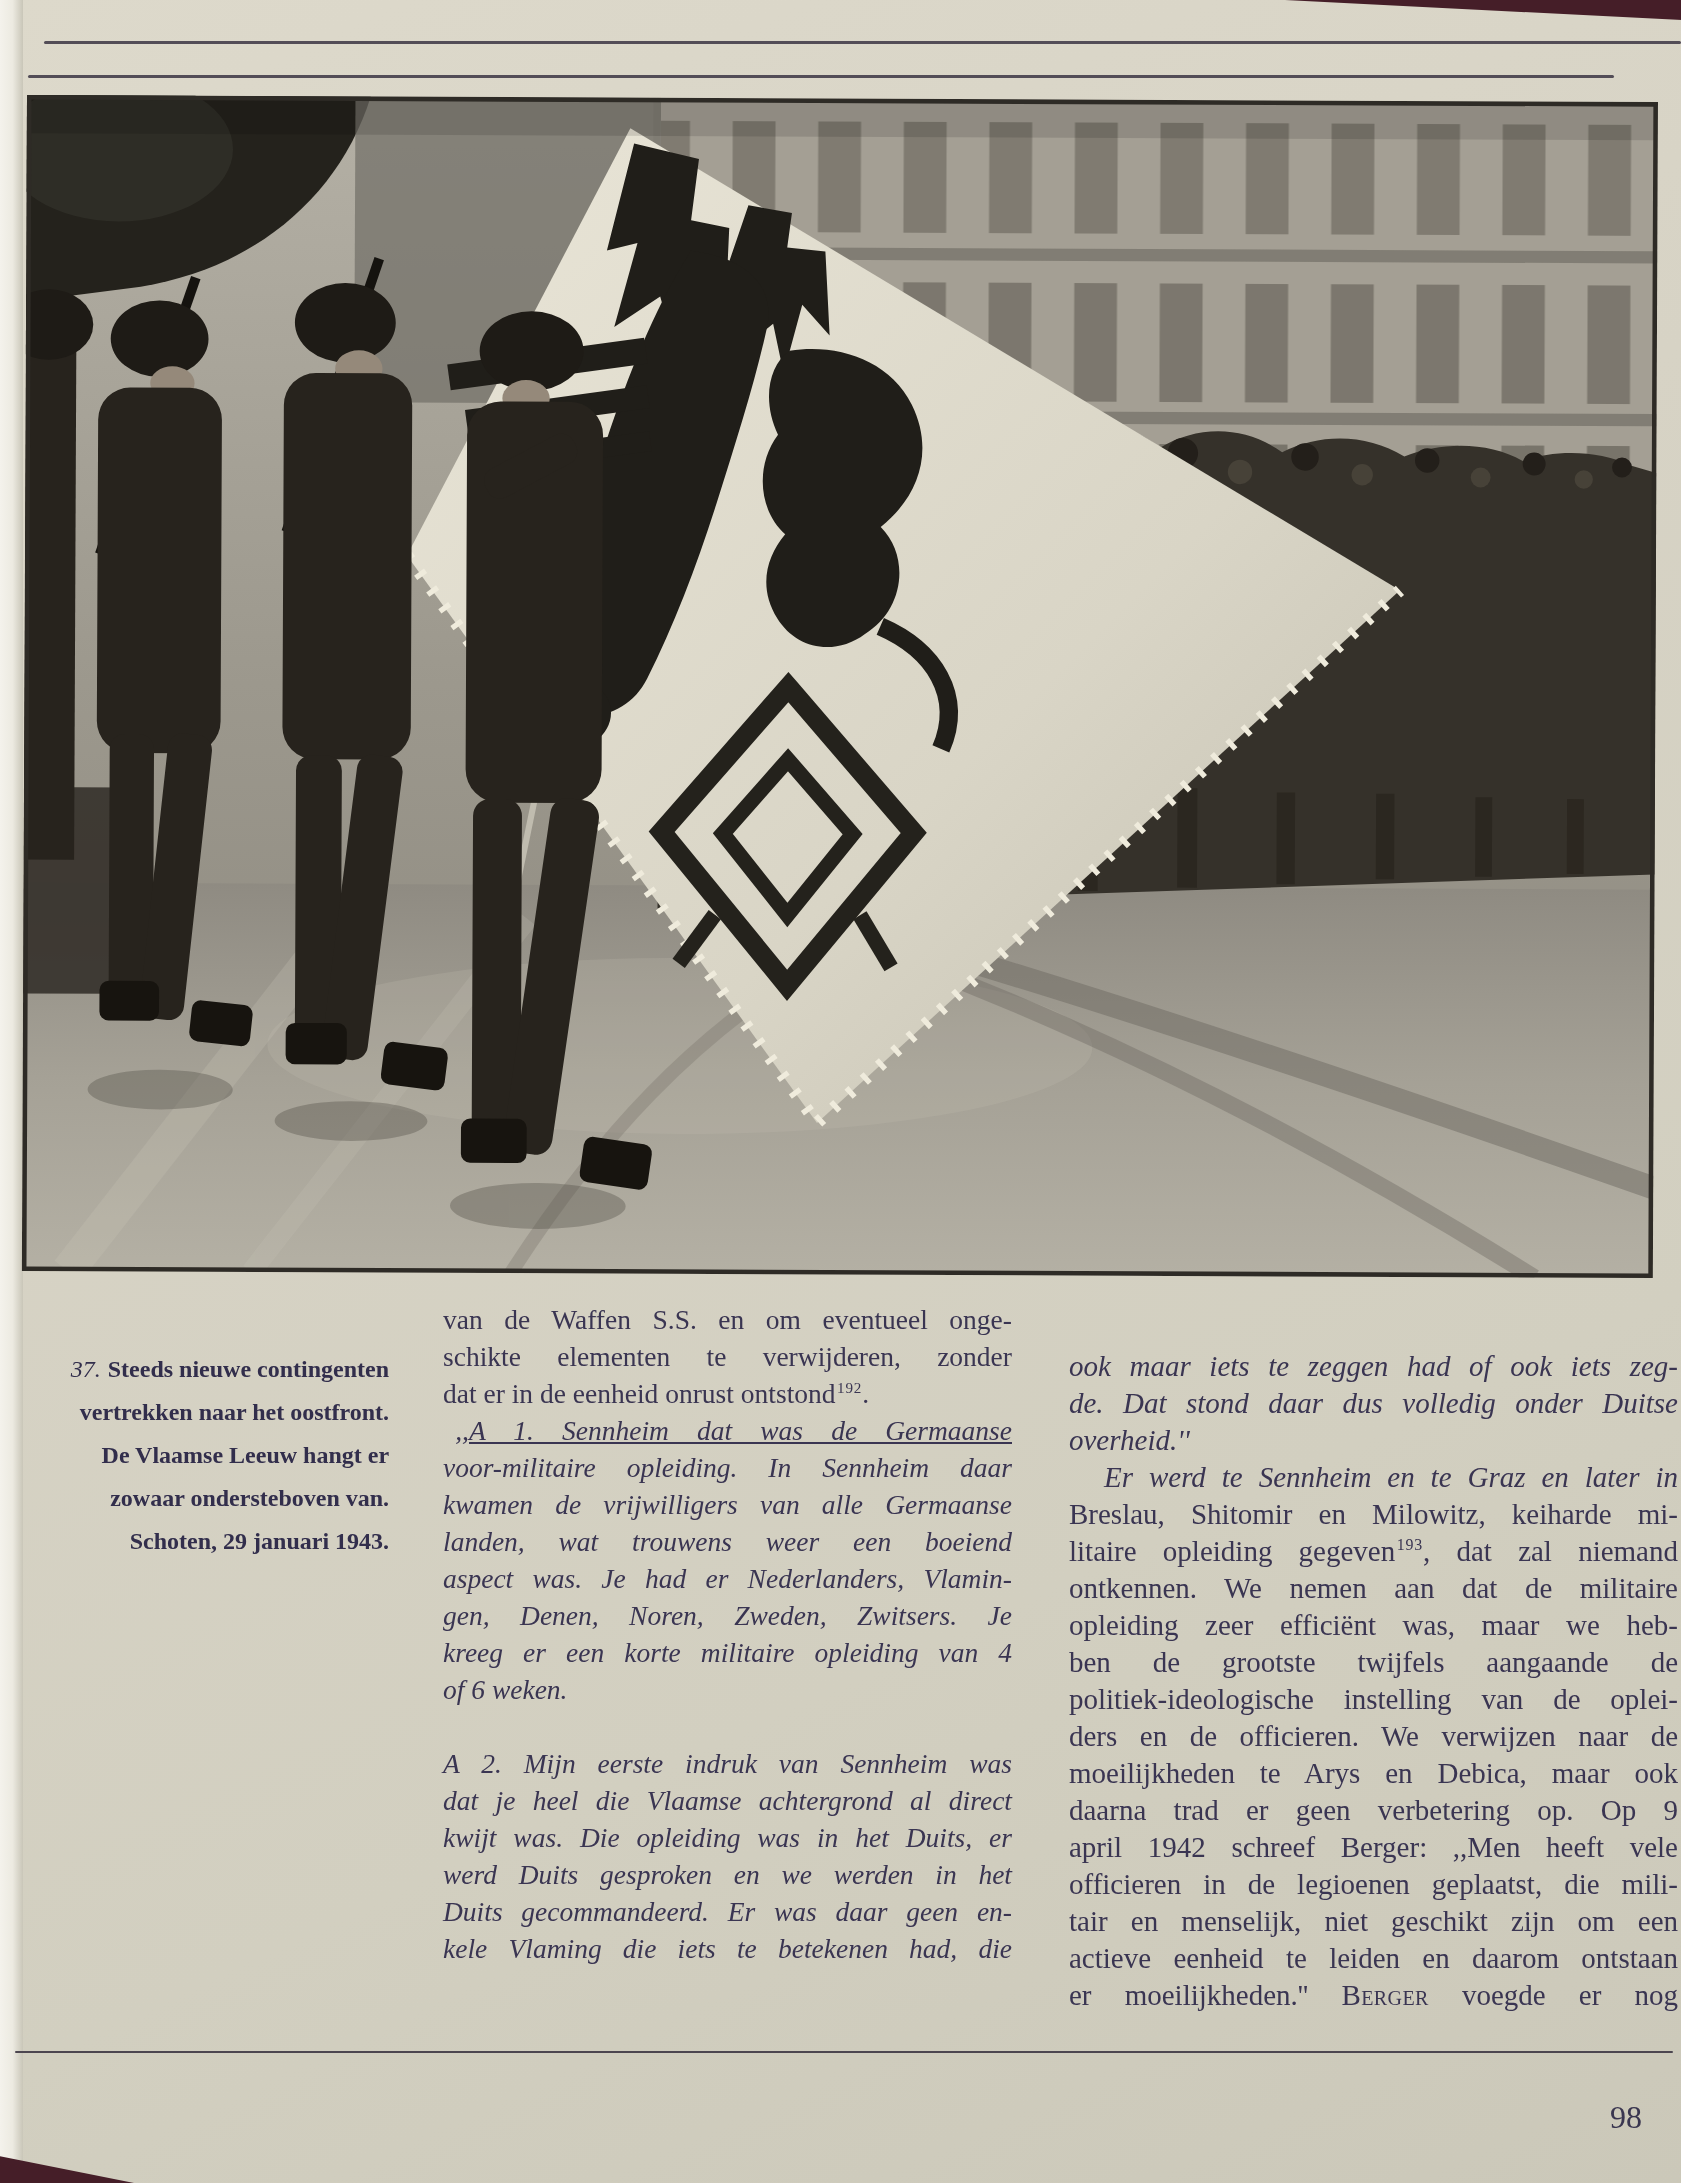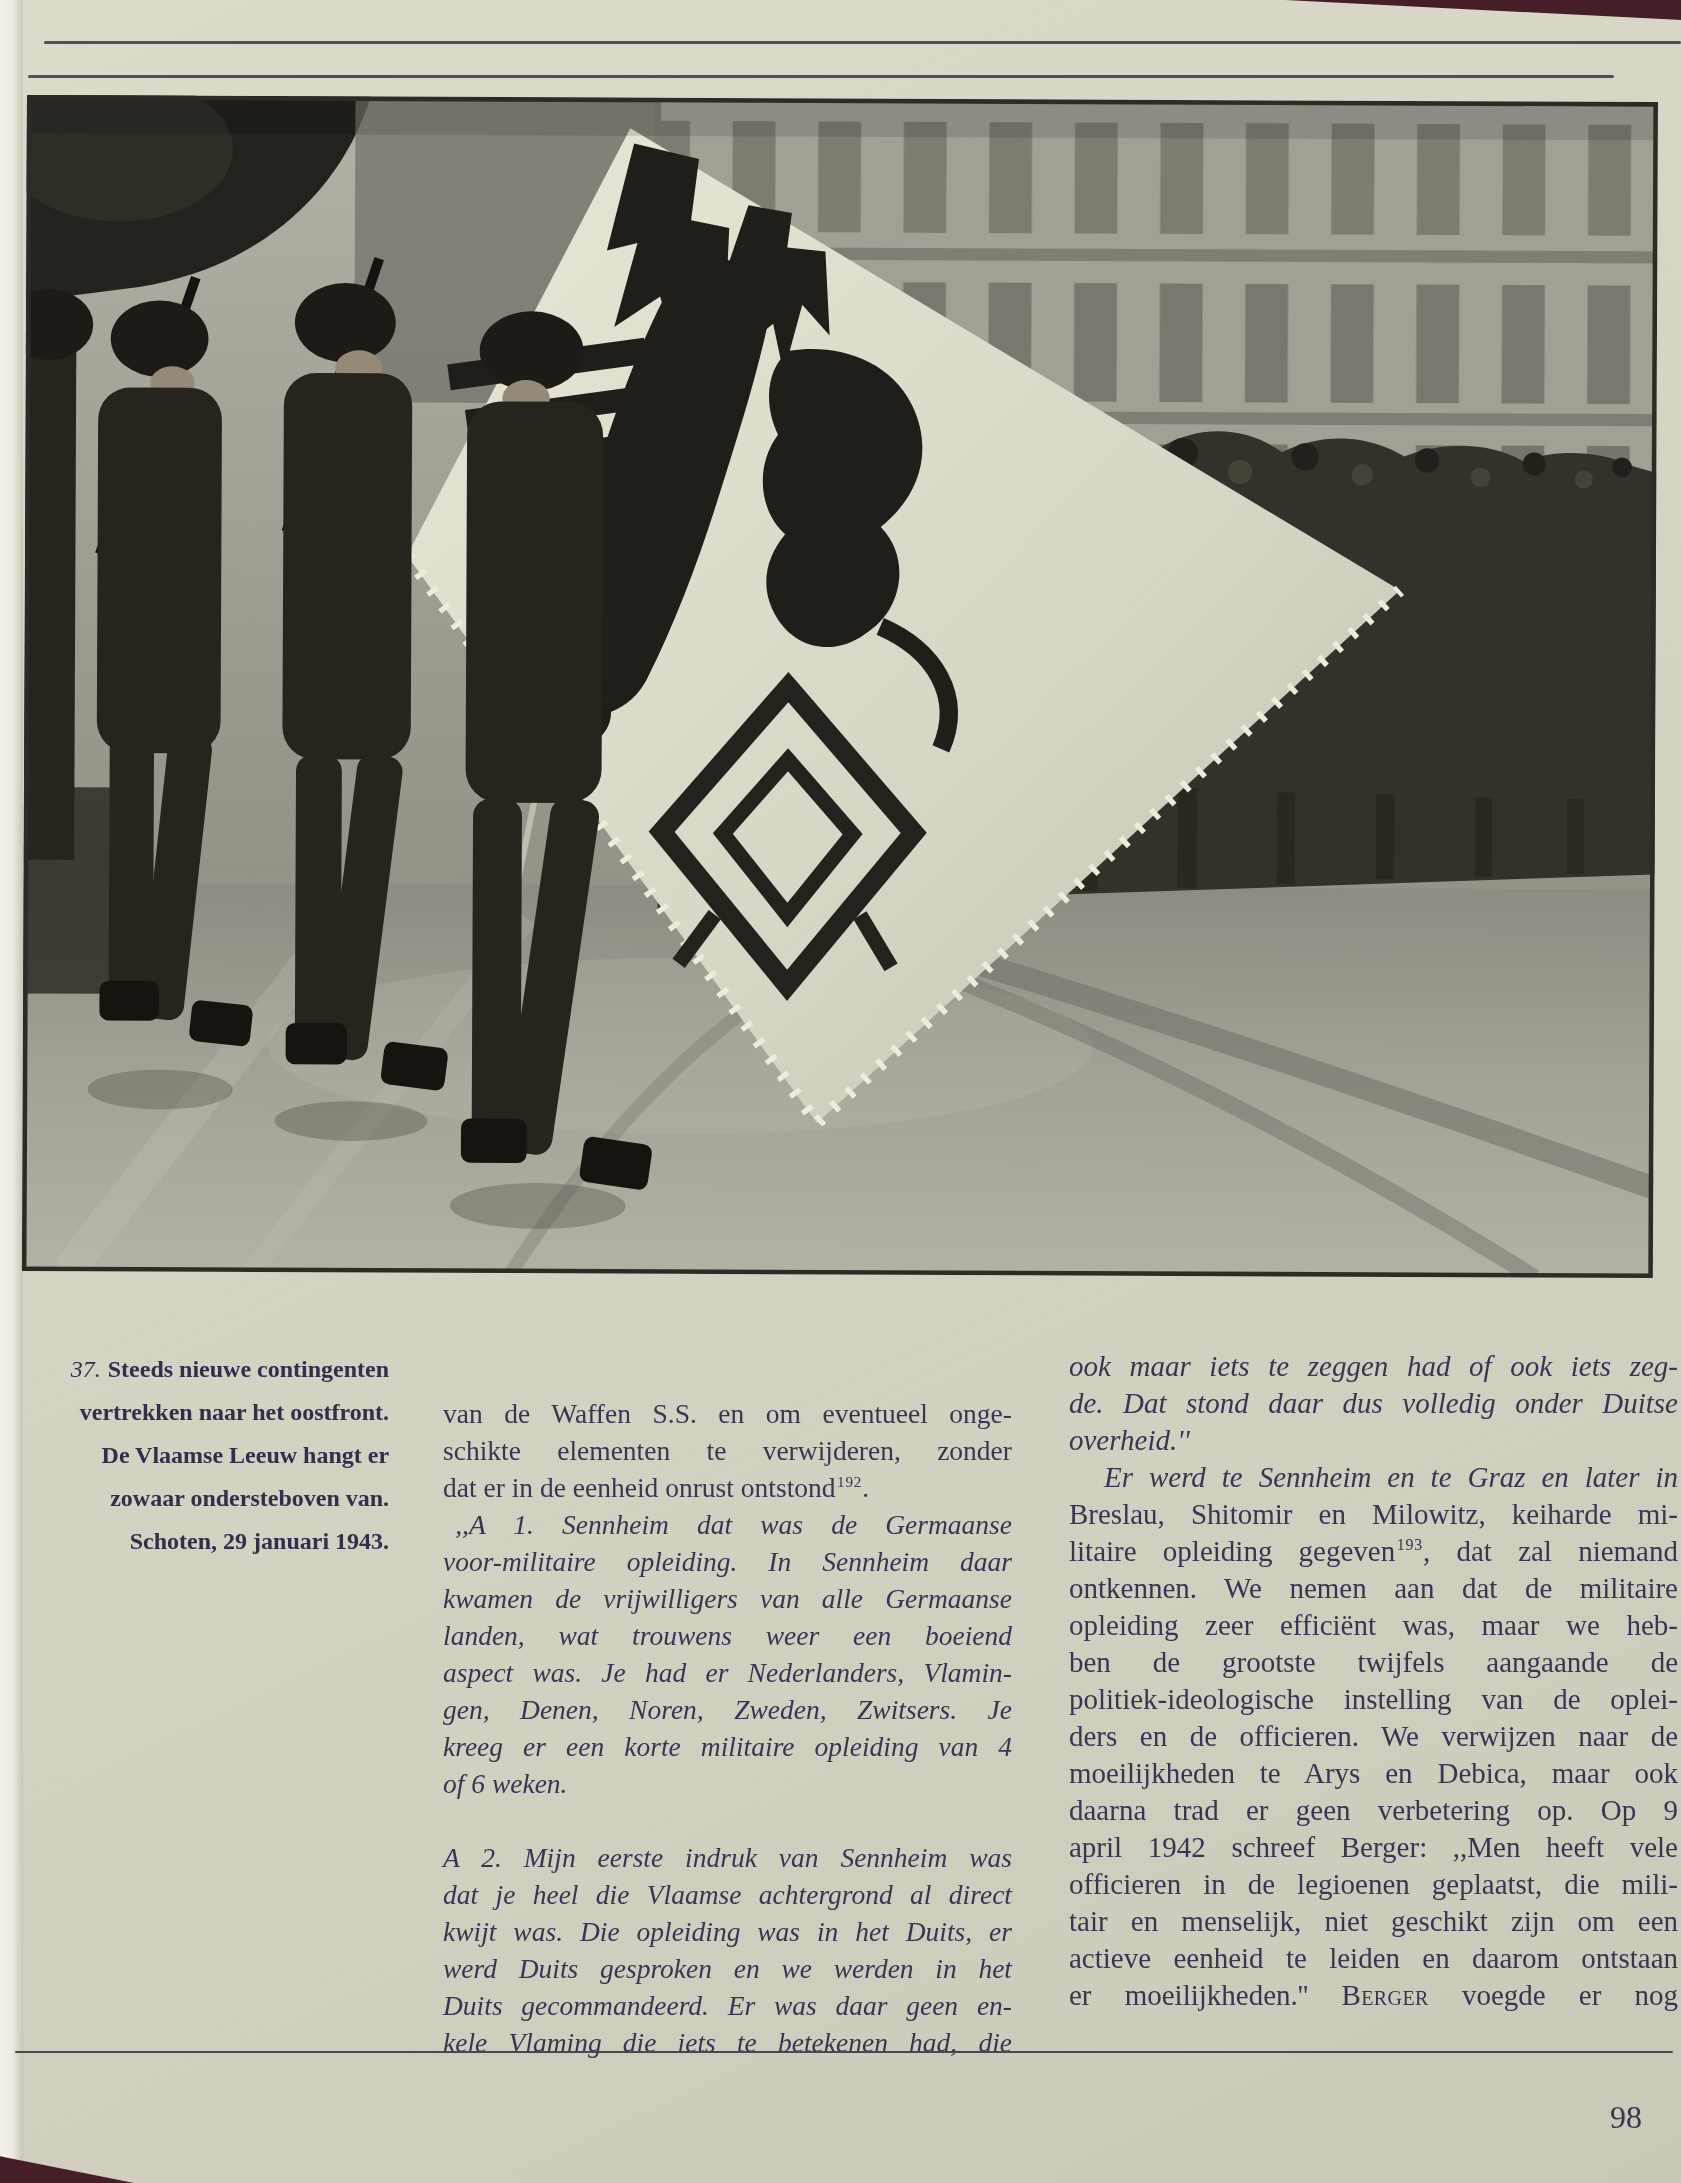--- a/index.html
+++ b/index.html
@@ -17,26 +17,26 @@
   .rule-a{left:44px;top:41px;width:1637px;height:3.1px;}
   .rule-b{left:27.5px;top:75px;width:1586px;height:3.1px;}
   .rule-bottom{left:15.3px;top:2051px;width:1658px;height:2.3px;background:#4c4650;}
   .photo{position:absolute;left:27px;top:95px;width:1631px;height:1176px;margin:0;
          background:#8e8a80;transform:rotate(0.25deg);transform-origin:left top;}
   .photo svg{display:block;width:100%;height:100%;}
   .caption{position:absolute;left:6.1px;top:1348px;width:383px;text-align:right;
            font-weight:bold;font-size:24px;line-height:43px;color:#322e4c;}
   .cap-num{font-style:italic;font-weight:normal;margin-right:6.9px;}
   .col{position:absolute;color:#3a3552;}
-  .mid{left:443px;top:1395px;width:569px;font-size:27.5px;line-height:37px;}
+  .mid{left:443px;top:1301px;width:569px;font-size:27.5px;line-height:37px;}
   .rightcol{left:1069px;top:1348px;width:609px;font-size:29px;line-height:37px;}
   .ln{min-height:1em;}
   .j{text-align:justify;text-align-last:justify;}
   .it{font-style:italic;}
-  .ind1{text-indent:12.2px;}
+  .ind1{text-indent:12.2px;text-decoration:underline;}
   .ind2{text-indent:35px;font-style:italic;}
   .gap{margin-top:37px;}
   sup{font-size:0.55em;line-height:0;vertical-align:super;letter-spacing:0.8px;margin-left:1.5px;}
   .caps{font-variant:small-caps;letter-spacing:0.4px;}
   .pagenum{position:absolute;left:1588px;top:2099px;width:76px;text-align:center;
            font-size:32px;color:#3a3650;}
 </style>
 </head>
 <body>
 

